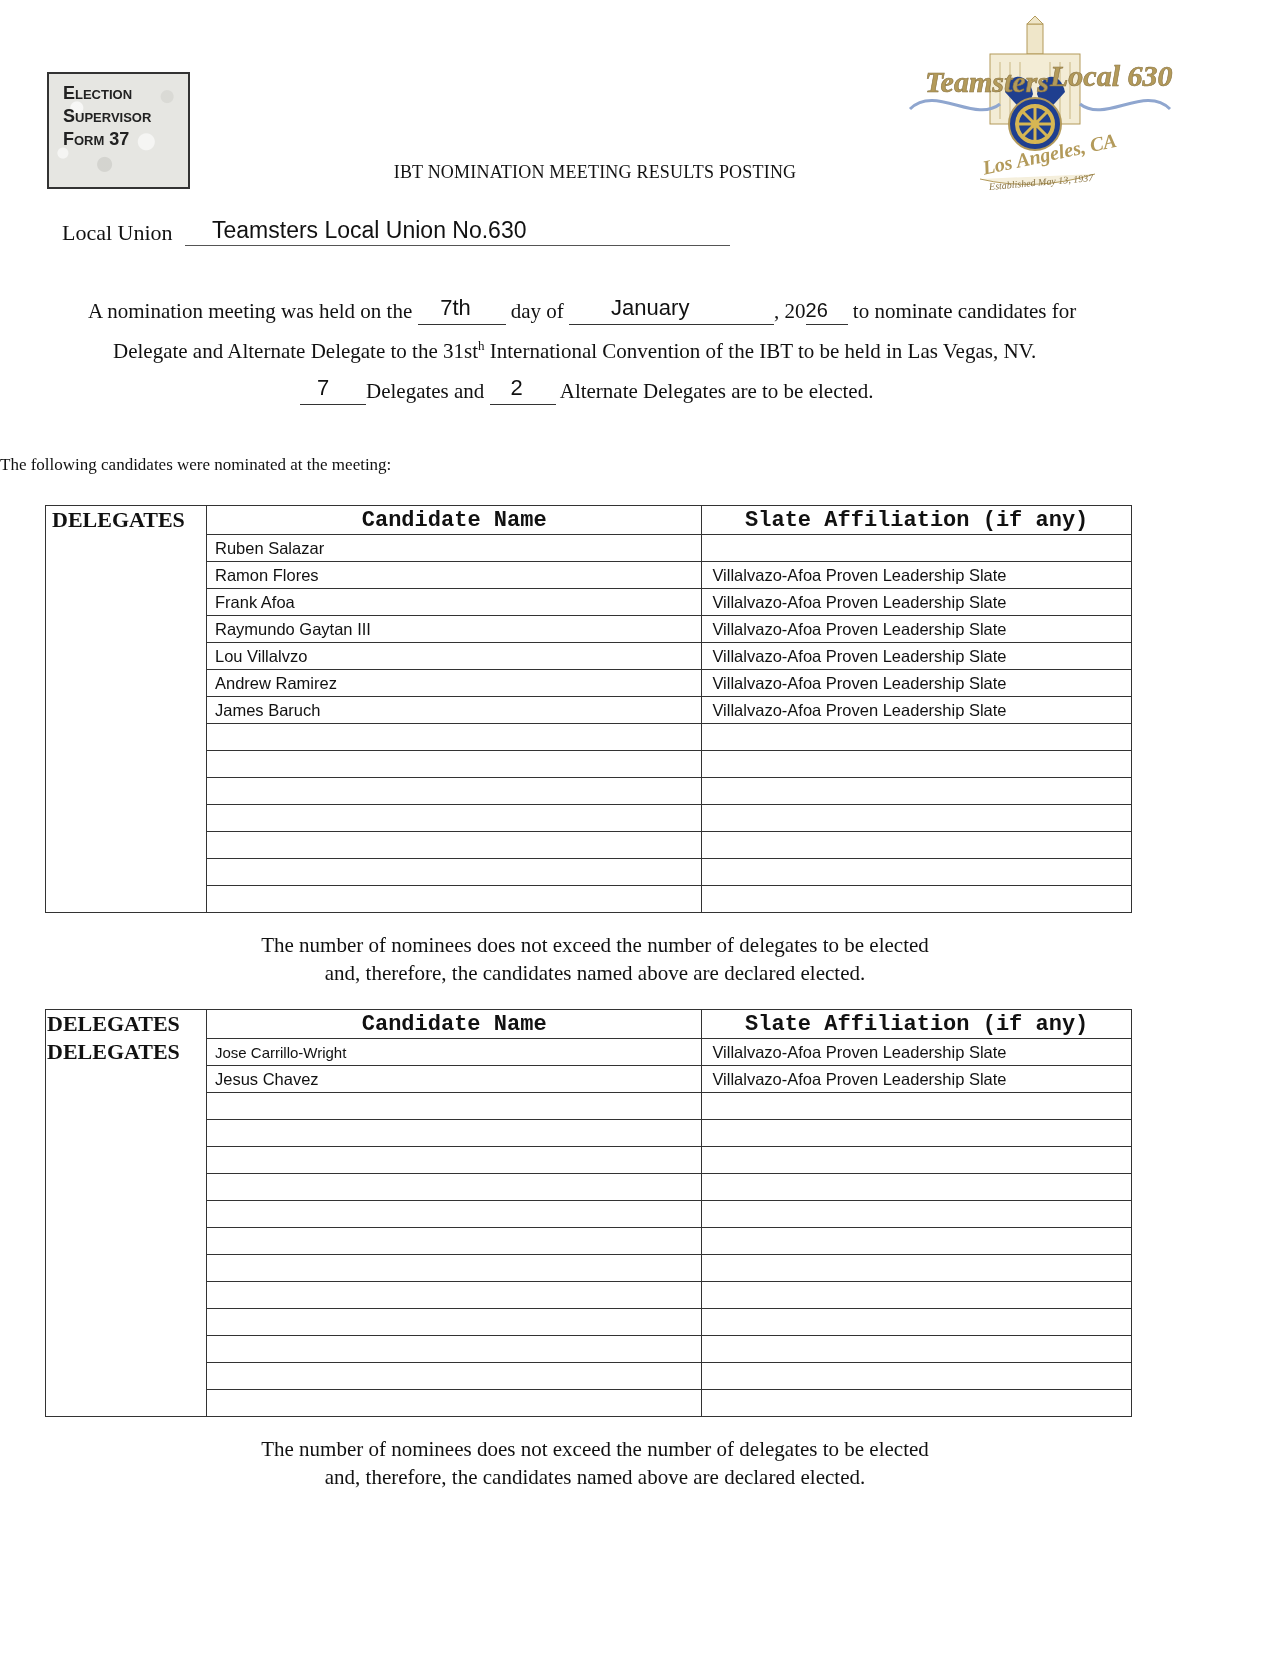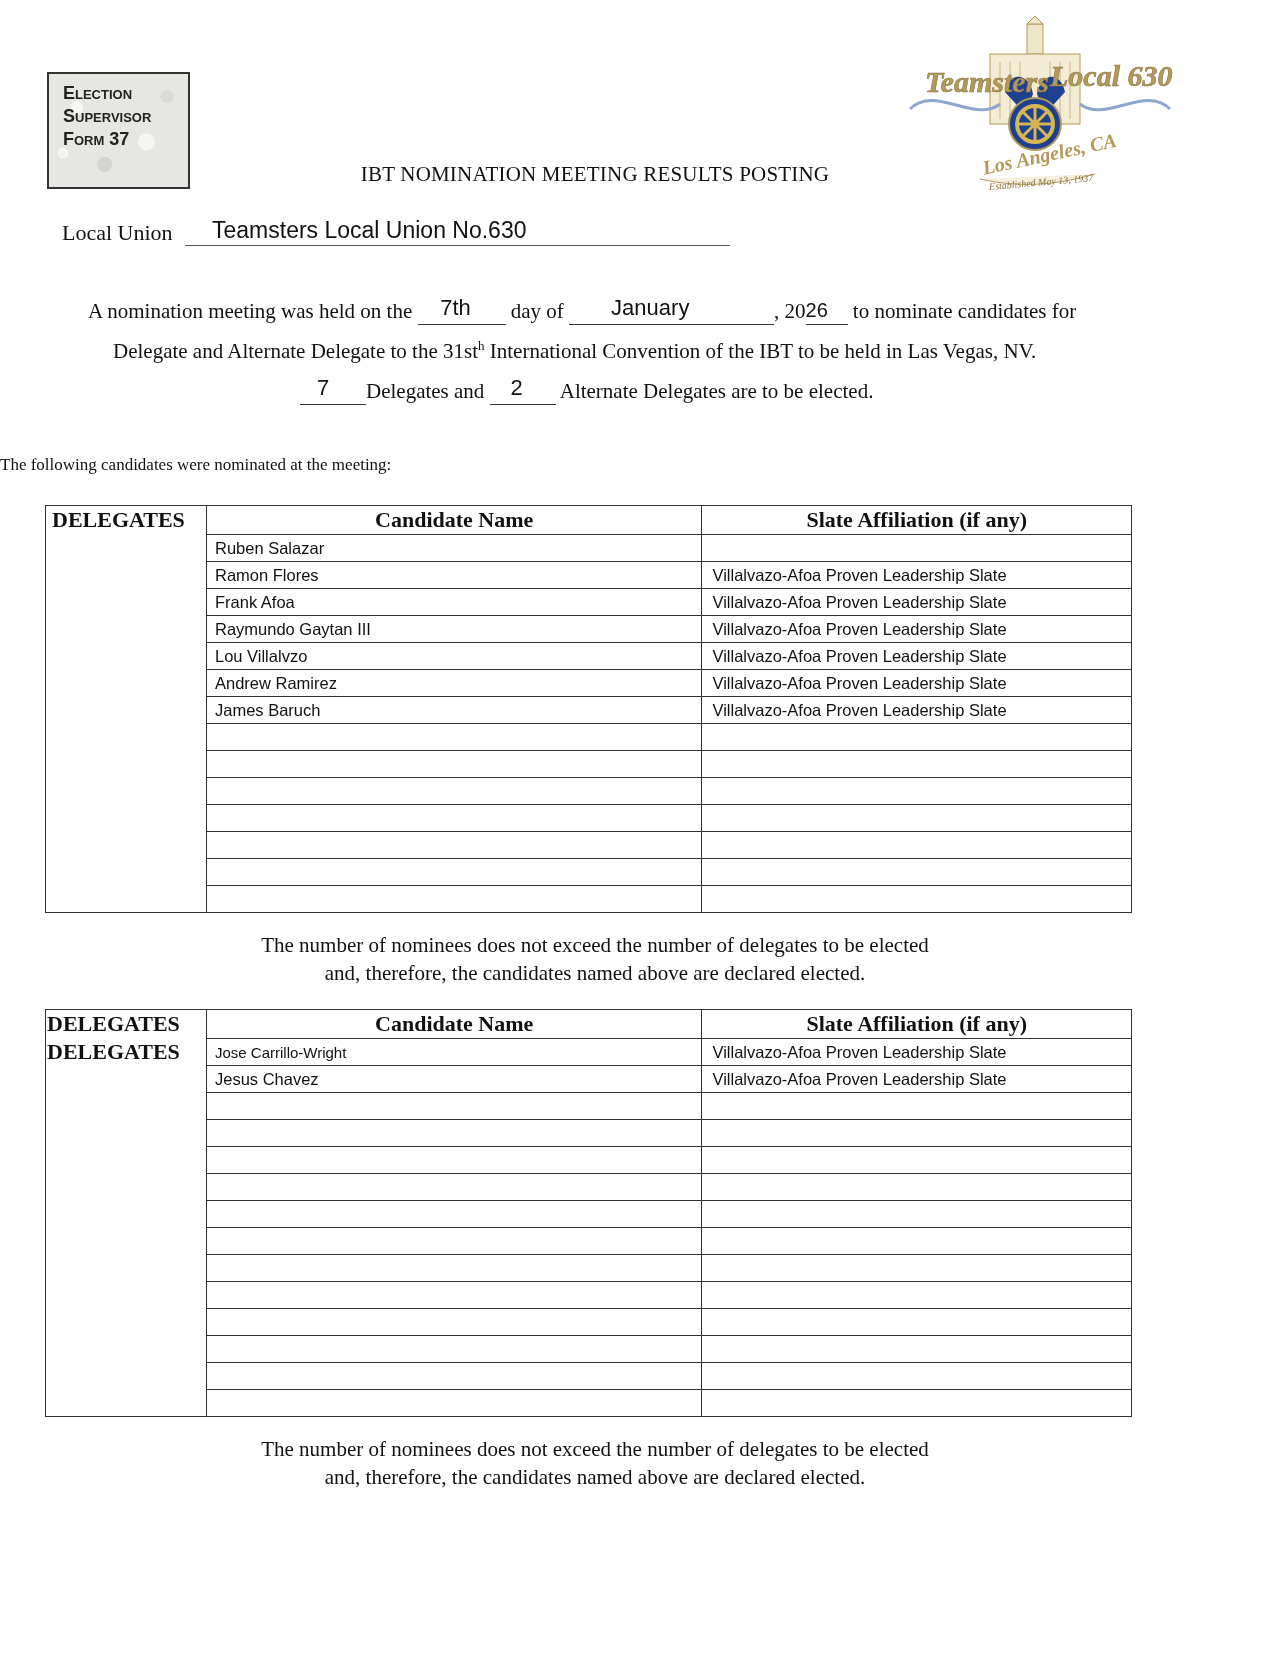--- a/index.html
+++ b/index.html
@@ -16,35 +16,35 @@
       radial-gradient(circle at 40% 80%, rgba(200,200,195,0.6) 0 7px, transparent 8px),
       radial-gradient(circle at 85% 20%, rgba(210,210,205,0.6) 0 6px, transparent 7px),
       radial-gradient(circle at 10% 70%, rgba(255,255,255,0.6) 0 5px, transparent 6px);
     padding: 8px 0 0 14px;
     font-family: "Liberation Sans", sans-serif; font-weight: bold; color: #222;
     font-variant: small-caps; font-size: 18px; line-height: 23px;
   }
 
   .logo { left: 905px; top: 14px; width: 270px; height: 180px; }
 
-  .title { left: 0; width: 1190px; top: 162px; text-align: center; font-size: 21px; letter-spacing: 0.2px; }
+  .title { left: 0; width: 1190px; top: 162px; text-align: center; font-size: 18px; letter-spacing: 0.2px; }
 
   .local-label { left: 62px; top: 220px; font-size: 22px; }
   .local-line { left: 185px; top: 245px; width: 545px; border-bottom: 1.5px solid #555; }
   .local-value { left: 212px; top: 217px; font-family: "Liberation Sans", sans-serif; font-size: 23px; }
 
   .line-text { font-size: 21px; white-space: nowrap; }
   .fill { font-family: "Liberation Sans", sans-serif; font-size: 22px; }
   .uline { border-bottom: 1.2px solid #333; }
 
   .intro { left: 0; width: 1190px; top: 455px; text-align: left; font-size: 17px; }
 
   table.cand { border-collapse: collapse; position: absolute; }
   table.cand td, table.cand th { border: 1.3px solid #333; padding: 0; height: 27px; box-sizing: border-box; }
-  table.cand th { font-weight: bold; font-size: 22px; font-family: Liberation Serif, serif; text-align: center; }
+  table.cand th { font-weight: bold; font-size: 22px; font-family: Liberation Mono, monospace; text-align: center; }
   table.cand td.side { font-weight: bold; font-size: 22px; vertical-align: top; text-align: left; padding: 0 0 0 6px; border-bottom: 1.5px solid #333; line-height: 28px; }
   table.cand td.name, table.cand td.slate { font-family: "Liberation Sans", sans-serif; font-size: 16.5px; padding-left: 8px; }
   table.cand td.slate { padding-left: 10px; }
 
   .note { left: 0; width: 1190px; text-align: center; font-size: 21px; line-height: 28px; }
 </style>
 </head>
 <body>
 
 <div class="abs form-box">

